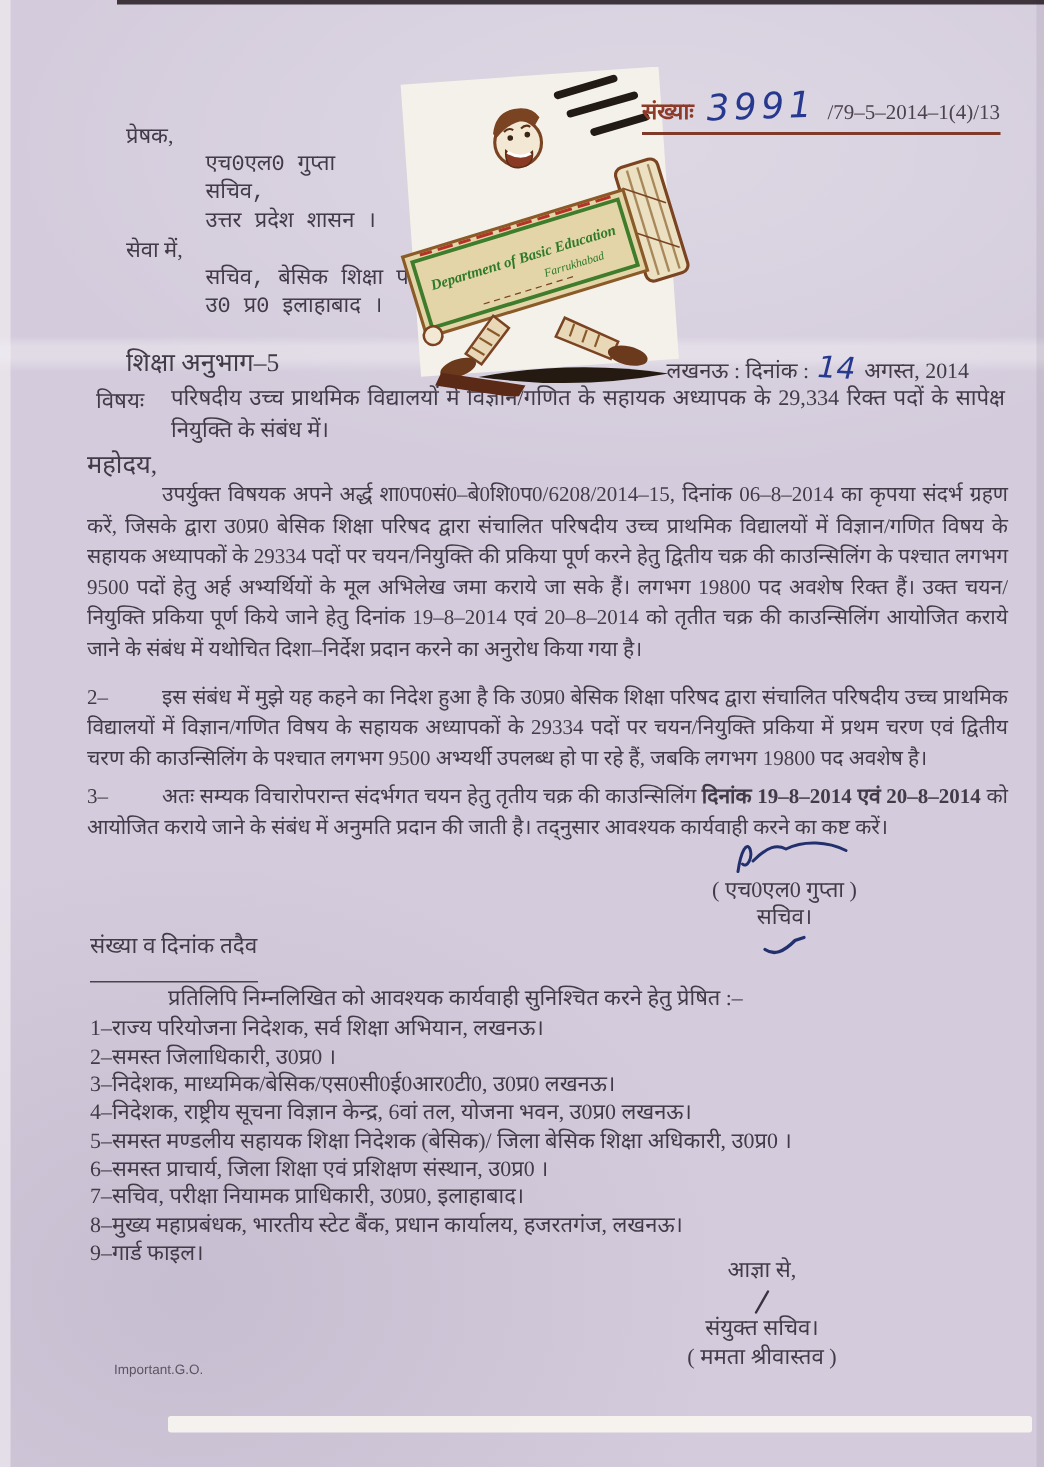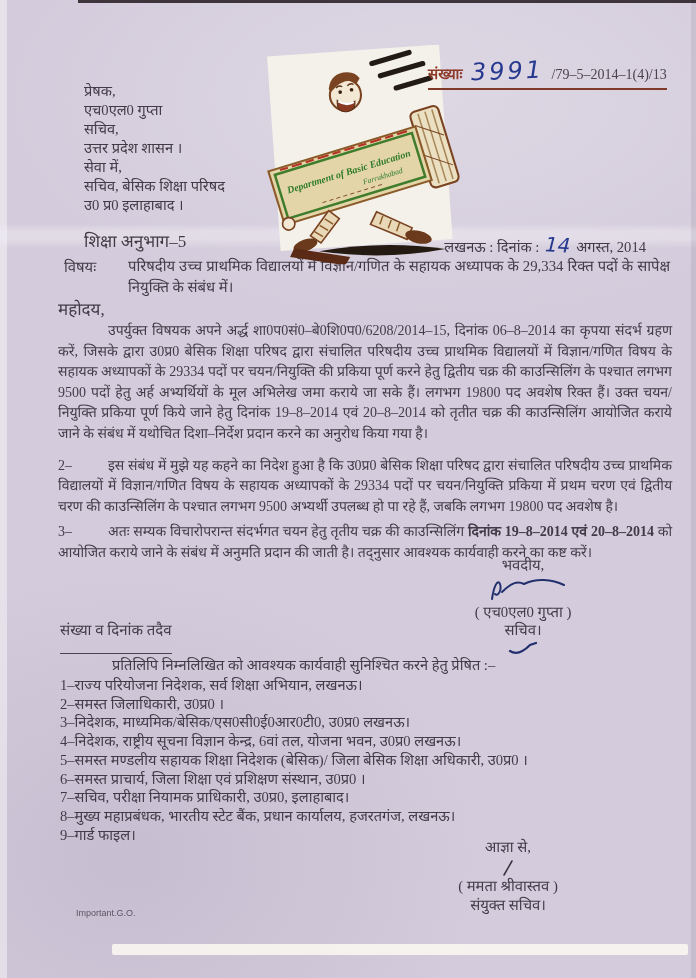--- a/index.html
+++ b/index.html
@@ -24,28 +24,28 @@
   .number-line{
     position:absolute;top:57px;left:428px;
     padding-bottom:3px;border-bottom:2px solid #7f3a2a;
     white-space:nowrap;z-index:6;
   }
   .number-line .lbl{color:#8e3a28;font-weight:bold;font-size:15px;text-align:right;}
   .number-line .hand{color:var(--handink,#2a3f9a);font-size:24px;font-style:italic;letter-spacing:3px;font-family:"DejaVu Sans","Liberation Sans",sans-serif;transform:rotate(-2deg);display:inline-block;margin:0 4px;}
   .number-line .rest{font-size:14px;color:#4a424c;}
 
   .from-block{position:absolute;left:84px;top:82px;font-size:14.6px;line-height:19px;z-index:1;}
-  .from-block .indent{}
+  .from-block .indent{margin-left:53px;font-family:Liberation Mono, monospace;}
   .section-line{position:absolute;left:84px;top:229px;font-size:17px;z-index:1;}
   .date-line{position:absolute;right:50px;top:233px;font-size:14.6px;z-index:6;white-space:nowrap;}
   .date-line .hand{color:var(--handink,#2a3f9a);font-size:20px;font-style:italic;font-family:"DejaVu Sans","Liberation Sans",sans-serif;display:inline-block;transform:rotate(3deg);margin:0 2px;}
 
   .subject-row{position:absolute;left:64px;top:256px;width:606px;display:flex;z-index:1;}
   .subject-row .lbl{width:50px;flex:none;font-size:14.8px;}
-  .subject-row .txt{flex:1;font-size:14.8px;line-height:21px;text-align:justify;margin-left:14px;}
+  .subject-row .txt{flex:1;font-size:14.8px;line-height:21px;text-align:justify;}
 
   .body-block{position:absolute;left:58px;top:297px;width:614px;z-index:1;}
   .salutation{font-size:17px;margin-bottom:1px;}
   .body-block p{margin:0;font-size:14px;line-height:20.6px;text-align:justify;}
   .p1{text-indent:50px;}
   .p2{margin-top:11px !important;}
   .p3{margin-top:5px !important;}
   .pnum{display:inline-block;width:50px;}
   .bold{font-weight:bold;}
 
@@ -163,21 +163,20 @@
   </div>
 
   <div class="body-block">
     <div class="salutation">महोदय,</div>
     <p class="p1">उपर्युक्त विषयक अपने अर्द्ध शा0प0सं0–बे0शि0प0/6208/2014–15, दिनांक 06–8–2014 का कृपया संदर्भ ग्रहण करें, जिसके द्वारा उ0प्र0 बेसिक शिक्षा परिषद द्वारा संचालित परिषदीय उच्च प्राथमिक विद्यालयों में विज्ञान/गणित विषय के सहायक अध्यापकों के 29334 पदों पर चयन/नियुक्ति की प्रकिया पूर्ण करने हेतु द्वितीय चक्र की काउन्सिलिंग के पश्चात लगभग 9500 पदों हेतु अर्ह अभ्यर्थियों के मूल अभिलेख जमा कराये जा सके हैं। लगभग 19800 पद अवशेष रिक्त हैं। उक्त चयन/नियुक्ति प्रकिया पूर्ण किये जाने हेतु दिनांक 19–8–2014 एवं 20–8–2014 को तृतीत चक्र की काउन्सिलिंग आयोजित कराये जाने के संबंध में यथोचित दिशा–निर्देश प्रदान करने का अनुरोध किया गया है।</p>
     <p class="p2"><span class="pnum">2–</span><span>इस संबंध में मुझे यह कहने का निदेश हुआ है कि उ0प्र0 बेसिक शिक्षा परिषद द्वारा संचालित परिषदीय उच्च प्राथमिक विद्यालयों में विज्ञान/गणित विषय के सहायक अध्यापकों के 29334 पदों पर चयन/नियुक्ति प्रकिया में प्रथम चरण एवं द्वितीय चरण की काउन्सिलिंग के पश्चात लगभग 9500 अभ्यर्थी उपलब्ध हो पा रहे हैं, जबकि लगभग 19800 पद अवशेष है।</span></p>
     <p class="p3"><span class="pnum">3–</span><span>अतः सम्यक विचारोपरान्त संदर्भगत चयन हेतु तृतीय चक्र की काउन्सिलिंग</span> <span class="bold">दिनांक 19–8–2014 एवं 20–8–2014</span> <span>को आयोजित कराये जाने के संबंध में अनुमति प्रदान की जाती है।  तद्नुसार आवश्यक कार्यवाही करने का कष्ट करें।</span></p>
   </div>
 
   <div class="closing-block">
-    <div>भवदीय,</div>
     <svg class="sig-svg" width="90" height="30" viewBox="0 0 90 30">
       <path d="M14,24 C16,10 20,4 22,9 C24,15 20,22 17,19 M24,17 C34,7 40,6 46,9 C58,3 74,4 86,10" fill="none" stroke="#23306e" stroke-width="2" stroke-linecap="round"></path>
     </svg>
     <div>( एच0एल0 गुप्ता )</div>
     <div>सचिव।</div>
     <svg class="mark-svg" width="34" height="16" viewBox="0 0 34 16">
       <path d="M4,10 C10,14 16,12 24,4 L30,2" fill="none" stroke="#23306e" stroke-width="2.2" stroke-linecap="round"></path>
     </svg>
   </div>
 
@@ -193,18 +192,18 @@
     <div class="item">7–सचिव, परीक्षा नियामक प्राधिकारी, उ0प्र0, इलाहाबाद।</div>
     <div class="item">8–मुख्य महाप्रबंधक, भारतीय स्टेट बैंक, प्रधान कार्यालय, हजरतगंज, लखनऊ।</div>
     <div class="item">9–गार्ड फाइल।</div>
   </div>
 
   <div class="final-sign">
     <div>आज्ञा से,</div>
     <svg class="mark-svg" width="24" height="18" viewBox="0 0 24 18">
       <path d="M16,2 L8,16" fill="none" stroke="#3a3440" stroke-width="1.6" stroke-linecap="round"></path>
     </svg>
+    <div>संयुक्त सचिव।</div>
     <div>( ममता श्रीवास्तव )</div>
-    <div>संयुक्त सचिव।</div>
   </div>
 
   <div class="footer-note">Important.G.O.</div>
 </div>
 
 </body></html>

